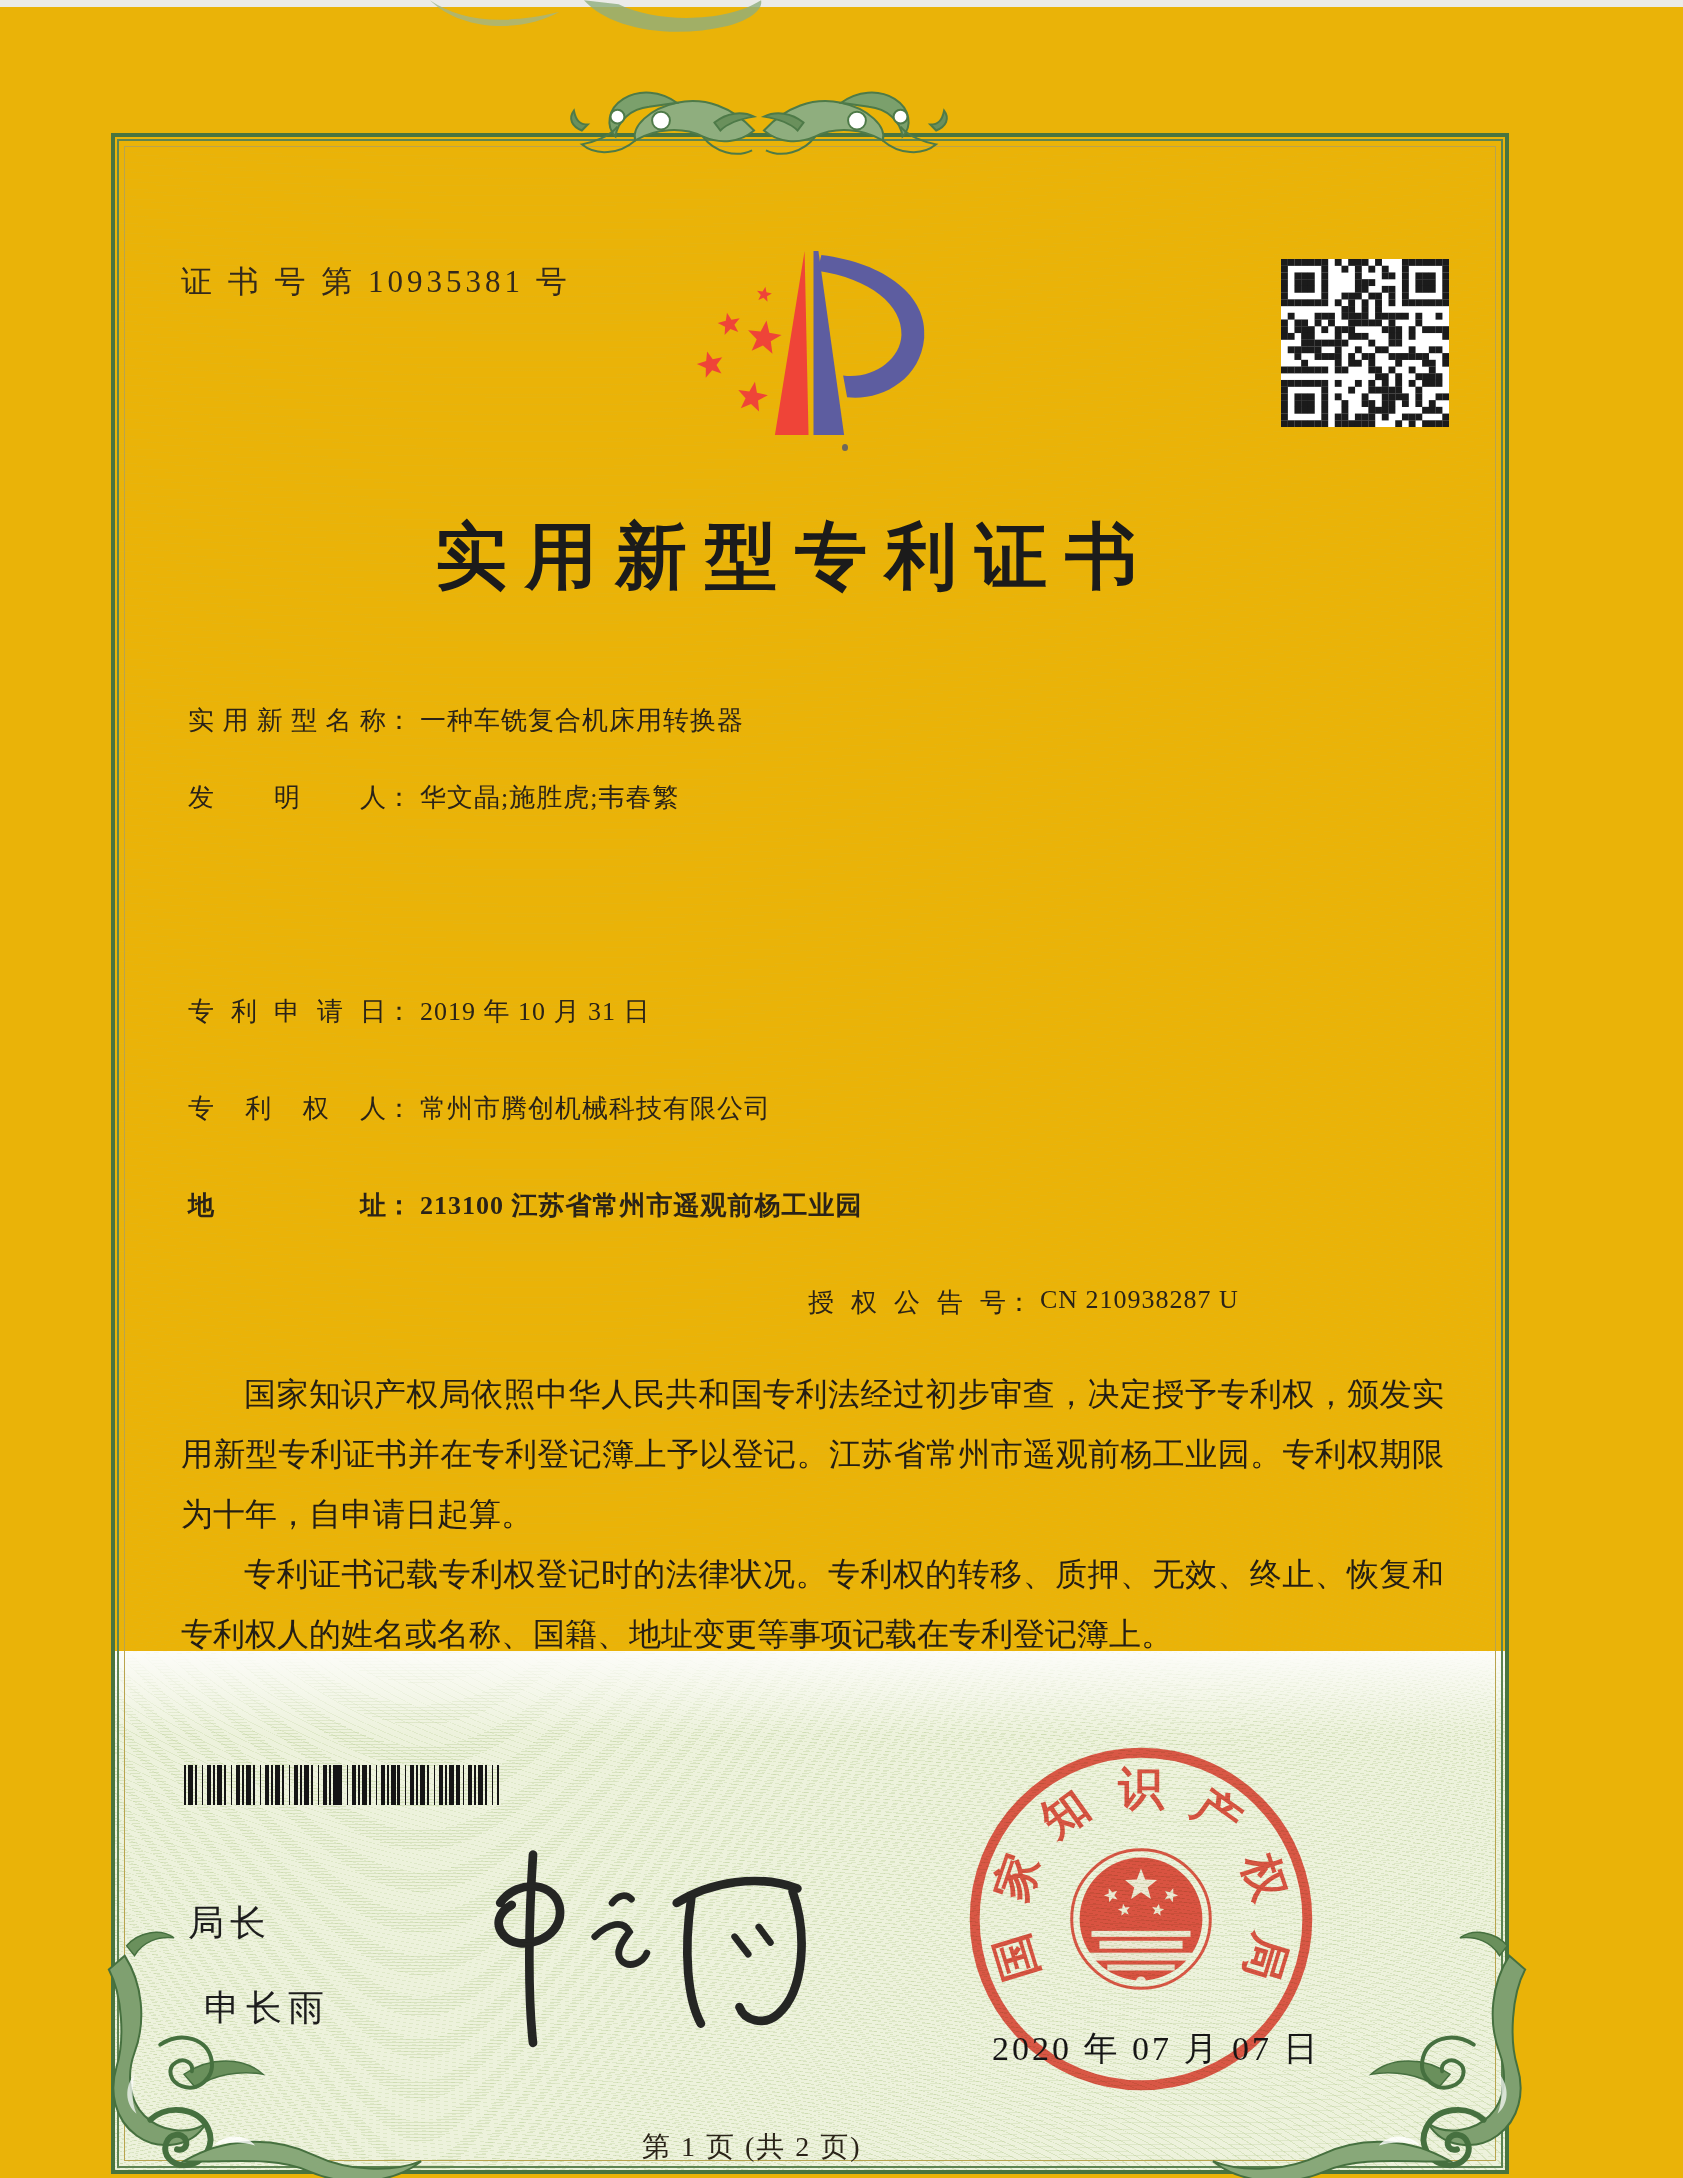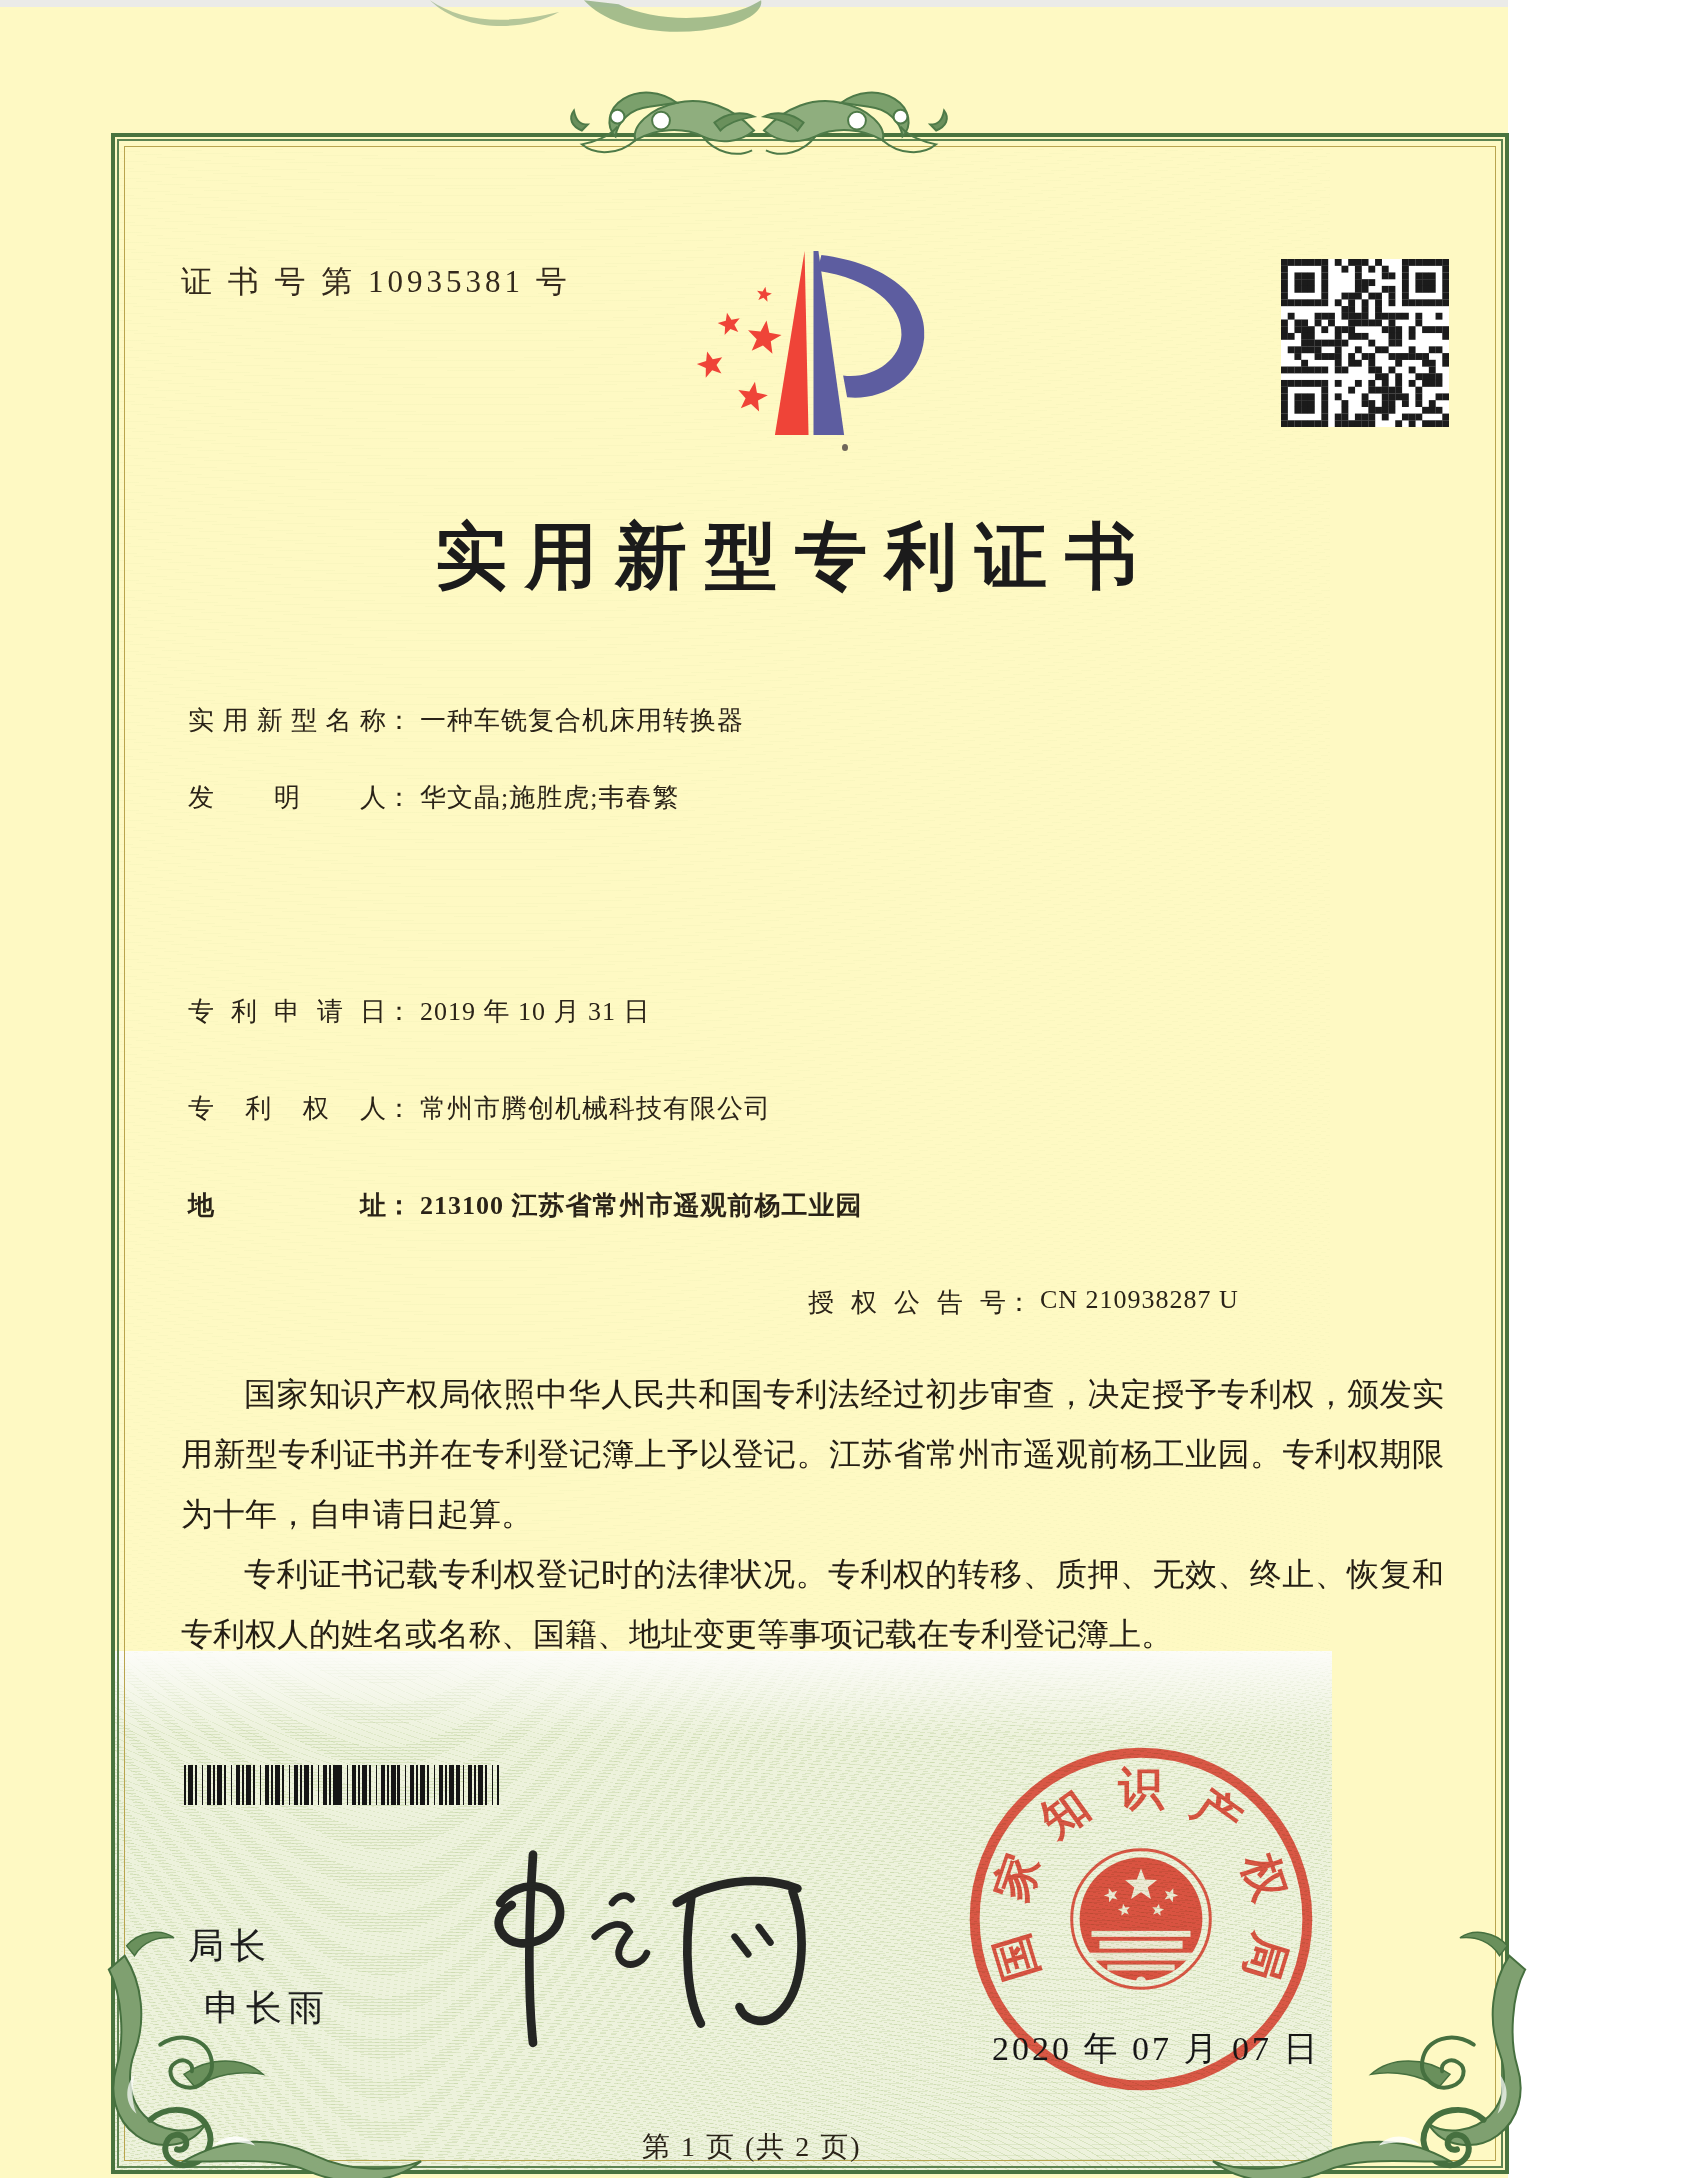--- a/index.html
+++ b/index.html
@@ -1,17 +1,17 @@
 <!DOCTYPE html>
 <html><head>
 <meta charset="utf-8">
 <style>
   html,body{margin:0;padding:0;}
   body{width:1683px;height:2178px;overflow:hidden;background:#ffffff;}
-  .page{position:relative;width:1508px;height:2178px;background:#fef9c3;
+  .page{position:relative;width:1683px;height:2178px;background:#eab308;
         font-family:"Liberation Serif","DejaVu Serif",serif;color:#221d16;}
   .scan-top{position:absolute;left:0;top:0;width:100%;height:7px;background:#ebebe8;}
 
   
   .greenzone{position:absolute;left:115px;right:176px;top:1651px;bottom:5px;
     background-color:#edf2dc;
     background-image:
       repeating-radial-gradient(1386px 426px at 22% 118%, rgba(168,194,126,.30) 0 1.6px, rgba(0,0,0,0) 1.6px 10px),
       repeating-radial-gradient(1683px 515px at 78% -18%, rgba(168,194,126,.22) 0 1.6px, rgba(0,0,0,0) 1.6px 12px);}
   .greenzone::before{content:'';position:absolute;left:0;right:0;top:0;height:84px;
@@ -51,21 +51,21 @@
 
   
   .paras{position:absolute;left:181px;top:1364px;width:1263px;}
   .paras p{margin:0;font-size:32px;line-height:60px;text-indent:63px;text-align:justify;color:#241e14;}
 
   
   .barcode{position:absolute;left:184px;top:1765px;width:315px;height:40px;
     background-image:
       repeating-linear-gradient(90deg,#151515 0 2px,rgba(0,0,0,0) 2px 4px,#151515 4px 9px,rgba(0,0,0,0) 9px 11px,#151515 11px 13px,rgba(0,0,0,0) 13px 18px,#151515 18px 19px,rgba(0,0,0,0) 19px 23px,#151515 23px 27px,rgba(0,0,0,0) 27px 29px),
       repeating-linear-gradient(90deg,rgba(0,0,0,0) 0 33px,#151515 33px 36px,rgba(0,0,0,0) 36px 60px);}
-  .officer-title{position:absolute;left:188px;top:1899px;font-size:36px;letter-spacing:6px;color:#1d1d1d;margin-top:23px;}
+  .officer-title{position:absolute;left:188px;top:1899px;font-size:36px;letter-spacing:6px;color:#1d1d1d;}
   .officer-name{position:absolute;left:188px;top:1984px;font-size:36px;letter-spacing:6px;color:#1d1d1d;margin-left:16px;}
   .signature{position:absolute;left:450px;top:1837px;width:386px;height:238px;}
   .seal{position:absolute;left:943px;top:1721px;width:396px;height:396px;mix-blend-mode:multiply;}
   .sealdate{position:absolute;left:992px;top:2026px;font-size:34px;letter-spacing:3px;color:#161616;}
   .footer{position:absolute;left:642px;top:2128px;font-size:28px;letter-spacing:2px;color:#2a2318;}
 </style>
 </head>
 <body>
 
 <div class="page">

